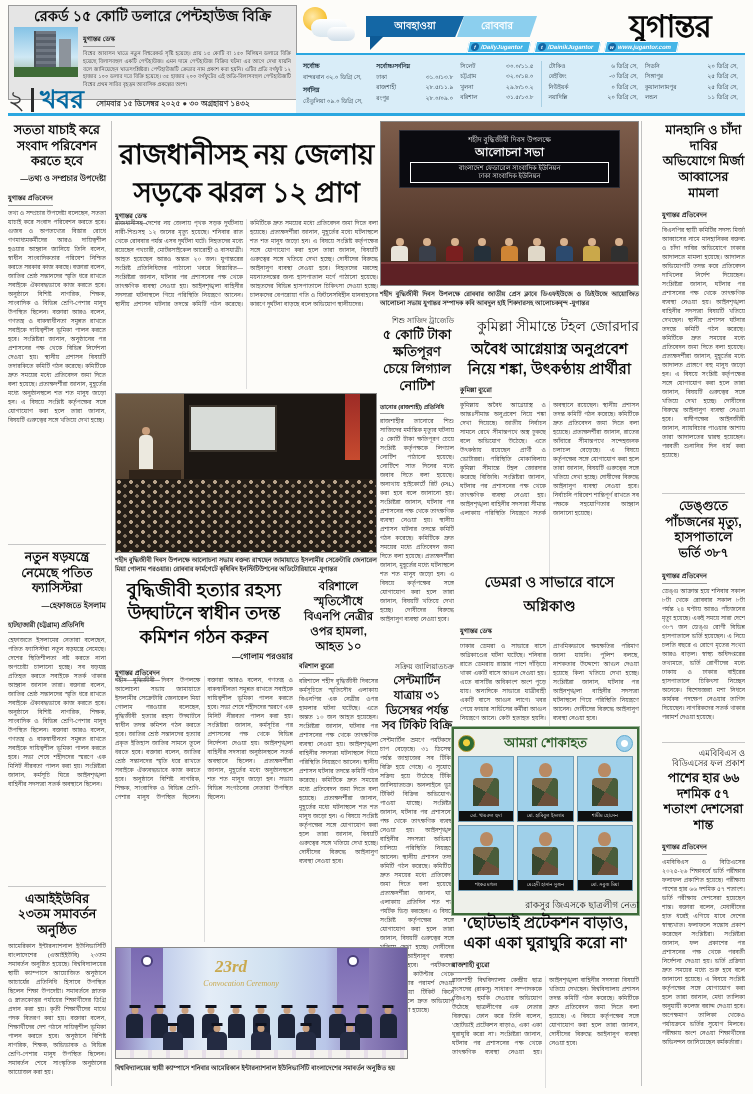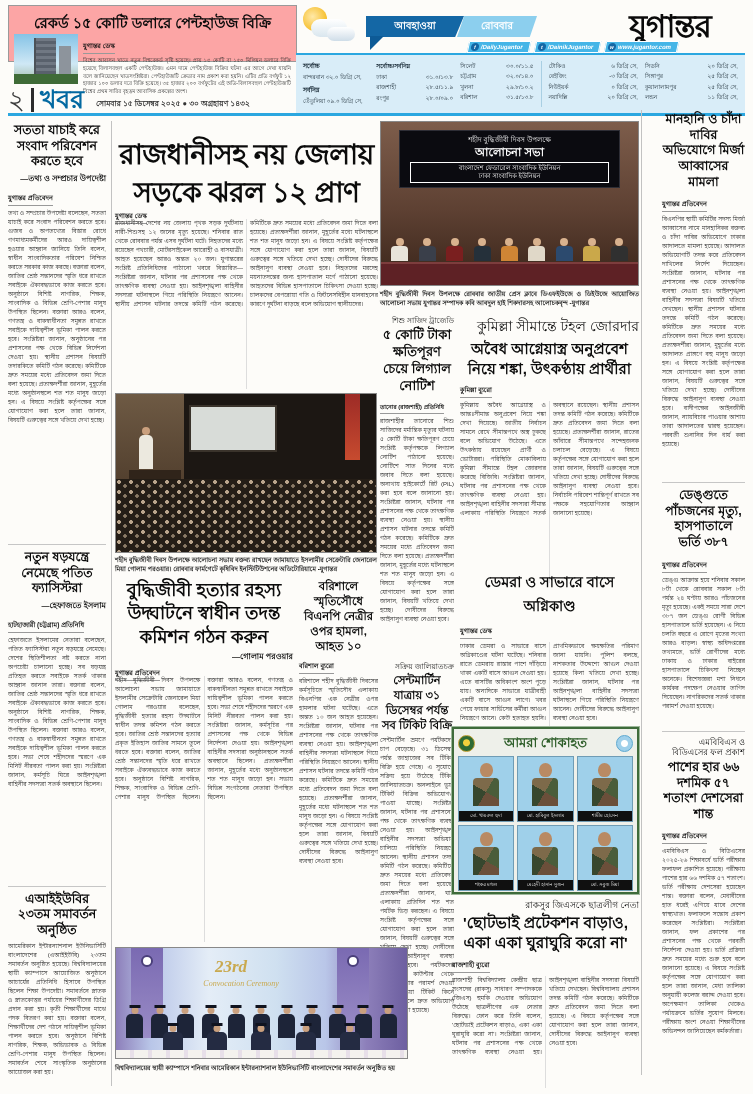--- a/index.html
+++ b/index.html
@@ -10,21 +10,21 @@
   .body{font-size:6px;line-height:1.5;text-align:justify;color:#2a2a2a;overflow:hidden}
   .byl{display:inline-block;font-size:6.5px;font-weight:bold;color:#111;border-bottom:1px solid #999;padding-bottom:1px;margin:2px 0 3px}
   .kick{font-weight:normal;text-align:right;color:#111}
   .hl{font-weight:bold;text-align:center;color:#0b0b0b}
   .attr{font-weight:bold;text-align:right;font-size:8px;color:#111;margin:1px 0}
   .cap{font-size:6.3px;font-weight:bold;line-height:1.45;text-align:justify;color:#222}
   .c2{column-count:2;column-gap:7px;column-rule:1px solid #ddd}
   .rsep{height:1px;background:#c6c6c6;margin:5px 0}
 
   
-  .topbox{left:8px;top:5px;width:289px;height:57px;border:1px solid #9a9a9a;background:#fca5a5;padding:9px 5px}
+  .topbox{left:8px;top:5px;width:289px;height:95px;border:1px solid #9a9a9a;background:#e5e5e5;padding:2px 5px}
   .topbox .hl{font-size:14.5px;line-height:1.2;margin-bottom:2px}
   .tb-row{display:flex;gap:5px}
   .ph-build{width:64px;height:50px;position:relative;overflow:hidden;background:linear-gradient(180deg,#85c3e6 0%,#cfe8f5 60%,#9fb7a0 100%);flex:none}
   .b-bld{position:absolute;left:20px;top:4px;width:22px;height:38px;background:repeating-linear-gradient(180deg,#707883 0 3px,#59616c 3px 6px);border-left:2px solid #4c5258}
   .b-bld2{position:absolute;left:45px;top:12px;width:12px;height:30px;background:#8d949c}
   .b-grn{position:absolute;left:0;bottom:0;width:100%;height:10px;background:#3f6b37}
   .tb-body{height:42px;font-size:5.3px;line-height:1.45}
   .pstrip{left:8px;top:86px;width:289px;height:27px;display:flex;align-items:center}
   .pg-num{font-size:26px;color:#3d3d3d;line-height:1}
   .pg-bar{width:3px;height:24px;background:#2b2b2b;margin:0 6px}
@@ -51,21 +51,21 @@
   .wcol{display:flex;flex-direction:column;justify-content:flex-start}
   .whead{font-weight:bold;font-size:6px;color:#10222e}
   .wrow{display:flex;justify-content:space-between;line-height:1.8;gap:3px}
   .wc1{width:86px}.wc2{width:82px}
   .wdiv{width:1px;background:#a9cfe3}
   .wc3{width:100px}.wc4{width:104px}
   .mainrule{left:8px;top:113px;width:737px;height:3px;background:#2ba7e0}
 
   
   .leftrail{left:8px;top:121px;width:104px;height:965px;padding-right:5px;border-right:1px solid #c2c2c2}
-  .rightrail{left:641px;top:110px;width:104px;height:965px;padding-left:20px;border-left:1px solid #c2c2c2}
+  .rightrail{left:641px;top:121px;width:104px;height:965px;padding-left:20px;border-left:1px solid #c2c2c2}
   .rart .hl{font-size:12.5px;line-height:1.25;margin:2px 0}
   .rart .kick{font-size:8.5px;line-height:1.25;margin-top:1px}
 
   
   .center{left:113px;top:121px;width:528px;height:965px}
   .main-hl{font-size:28px;line-height:1.35;letter-spacing:-0.5px}
   .photo{overflow:hidden;border:1px solid #888}
 
   
   .meeting{background:linear-gradient(180deg,#7d5d4b 0%,#5d4032 55%,#382419 100%)}
@@ -377,21 +377,21 @@
       <span class="byl">যুগান্তর ডেস্ক</span>
       <div class="body c2" style="height:112px">ঢাকার ডেমরা ও সাভারে বাসে অগ্নিকাণ্ডের ঘটনা ঘটেছে। শনিবার রাতে ডেমরায় রাস্তার পাশে দাঁড়িয়ে থাকা একটি বাসে আগুন দেওয়া হয়। এতে বাসটির অধিকাংশ অংশ পুড়ে যায়। অন্যদিকে সাভারে যাত্রীবাহী একটি বাসে আগুন লাগে। খবর পেয়ে ফায়ার সার্ভিসের কর্মীরা আগুন নিয়ন্ত্রণে আনে। কেউ হতাহত হয়নি। প্রাথমিকভাবে ক্ষয়ক্ষতির পরিমাণ জানা যায়নি। পুলিশ বলছে, নাশকতার উদ্দেশ্যে আগুন দেওয়া হয়েছে কিনা খতিয়ে দেখা হচ্ছে। সংশ্লিষ্টরা জানান, ঘটনার পর আইনশৃঙ্খলা বাহিনীর সদস্যরা ঘটনাস্থলে গিয়ে পরিস্থিতি নিয়ন্ত্রণে আনেন। দোষীদের বিরুদ্ধে আইনানুগ ব্যবস্থা নেওয়া হবে।</div>
     </div>
 
     <div class="abs" style="left:267px;top:540px;width:74px">
       <div class="kick" style="font-size:7.5px">সক্রিয় জালিয়াতচক্র</div>
       <div class="hl" style="font-size:11.5px;line-height:1.3">সেন্টমার্টিন যাত্রায় ৩১ ডিসেম্বর পর্যন্ত সব টিকিট বিক্রি</div>
       <div class="body" style="height:345px;margin-top:3px">সেন্টমার্টিন ভ্রমণে পর্যটকদের চাপ বেড়েছে। ৩১ ডিসেম্বর পর্যন্ত জাহাজের সব টিকিট বিক্রি হয়ে গেছে। এ সুযোগে সক্রিয় হয়ে উঠেছে টিকিট জালিয়াতচক্র। অনলাইনে ভুয়া টিকিট বিক্রির অভিযোগও পাওয়া যাচ্ছে। সংশ্লিষ্টরা জানান, ঘটনার পর প্রশাসনের পক্ষ থেকে তাৎক্ষণিক ব্যবস্থা নেওয়া হয়। আইনশৃঙ্খলা বাহিনীর সদস্যরা অভিযান চালিয়ে পরিস্থিতি নিয়ন্ত্রণে আনেন। স্থানীয় প্রশাসন তদন্ত কমিটি গঠন করেছে। কমিটিকে দ্রুত সময়ের মধ্যে প্রতিবেদন জমা দিতে বলা হয়েছে। প্রত্যক্ষদর্শীরা জানান, ঘাট এলাকায় প্রতিদিন শত শত পর্যটক ভিড় করছেন। এ বিষয়ে সংশ্লিষ্ট কর্তৃপক্ষের সঙ্গে যোগাযোগ করা হলে তারা জানান, বিষয়টি গুরুত্বের সঙ্গে খতিয়ে দেখা হচ্ছে। দোষীদের বিরুদ্ধে আইনানুগ ব্যবস্থা নেওয়া হবে। পর্যটকদের অনুমোদিত কাউন্টার থেকে টিকিট কেনার পরামর্শ দেওয়া হয়েছে। ভুয়া টিকিট কিনে প্রতারিত হলে দ্রুত অভিযোগ জানাতে বলা হয়েছে।</div>
     </div>
 
-    <div class="abs mourn" style="left:339px;top:606px;width:187px;height:167px">
+    <div class="abs mourn" style="left:339px;top:606px;width:187px;height:188px">
       <div class="mo-head">
         <div class="mo-logo mo-army"></div>
         <div class="mo-title">আমরা শোকাহত</div>
         <div class="mo-logo mo-un"></div>
       </div>
       <div class="mo-grid">
         <div class="mo-card">
           <div class="mo-man">
               <div class="mo-face"></div>
               <div class="mo-suit"></div>

